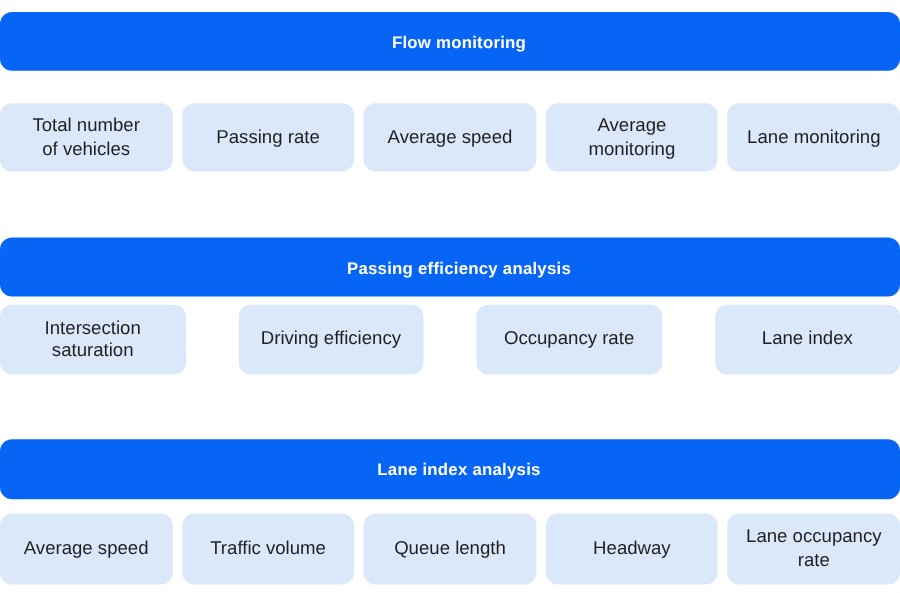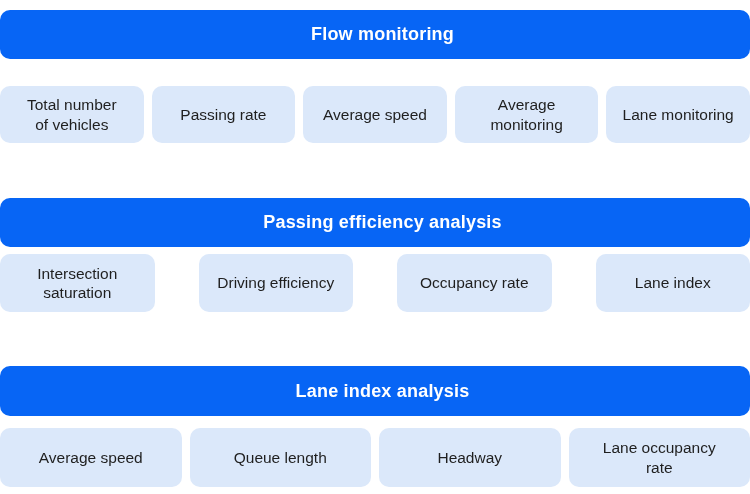--- a/index.html
+++ b/index.html
@@ -24,21 +24,21 @@
     width: 750px;
     height: 49px;
     background: var(--header-bg, #0765F5);
     border-radius: 10px;
     display: flex;
     align-items: center;
     justify-content: center;
   }
   .hdr span {
     color: var(--header-text, #FFFFFF);
-    font-size: 18px;
+    font-size: 14px;
     font-weight: bold;
     letter-spacing: 0.2px;
     padding-left: 15px;
   }
   .row {
     position: absolute;
     left: 0;
     width: 750px;
     height: 58px;
     display: flex;
@@ -114,20 +114,23 @@
   </div>
 
   <div class="hdr hdr-3">
     <span>Lane index analysis</span>
   </div>
   <div class="row row-3">
     <div class="card">
       <span>Average speed</span>
     </div>
     <div class="card">
+      <span>Traffic volume</span>
+    </div>
+    <div class="card">
       <span>Queue length</span>
     </div>
     <div class="card">
       <span>Headway</span>
     </div>
     <div class="card">
       <span>Lane occupancy
 rate</span>
     </div>
   </div>

